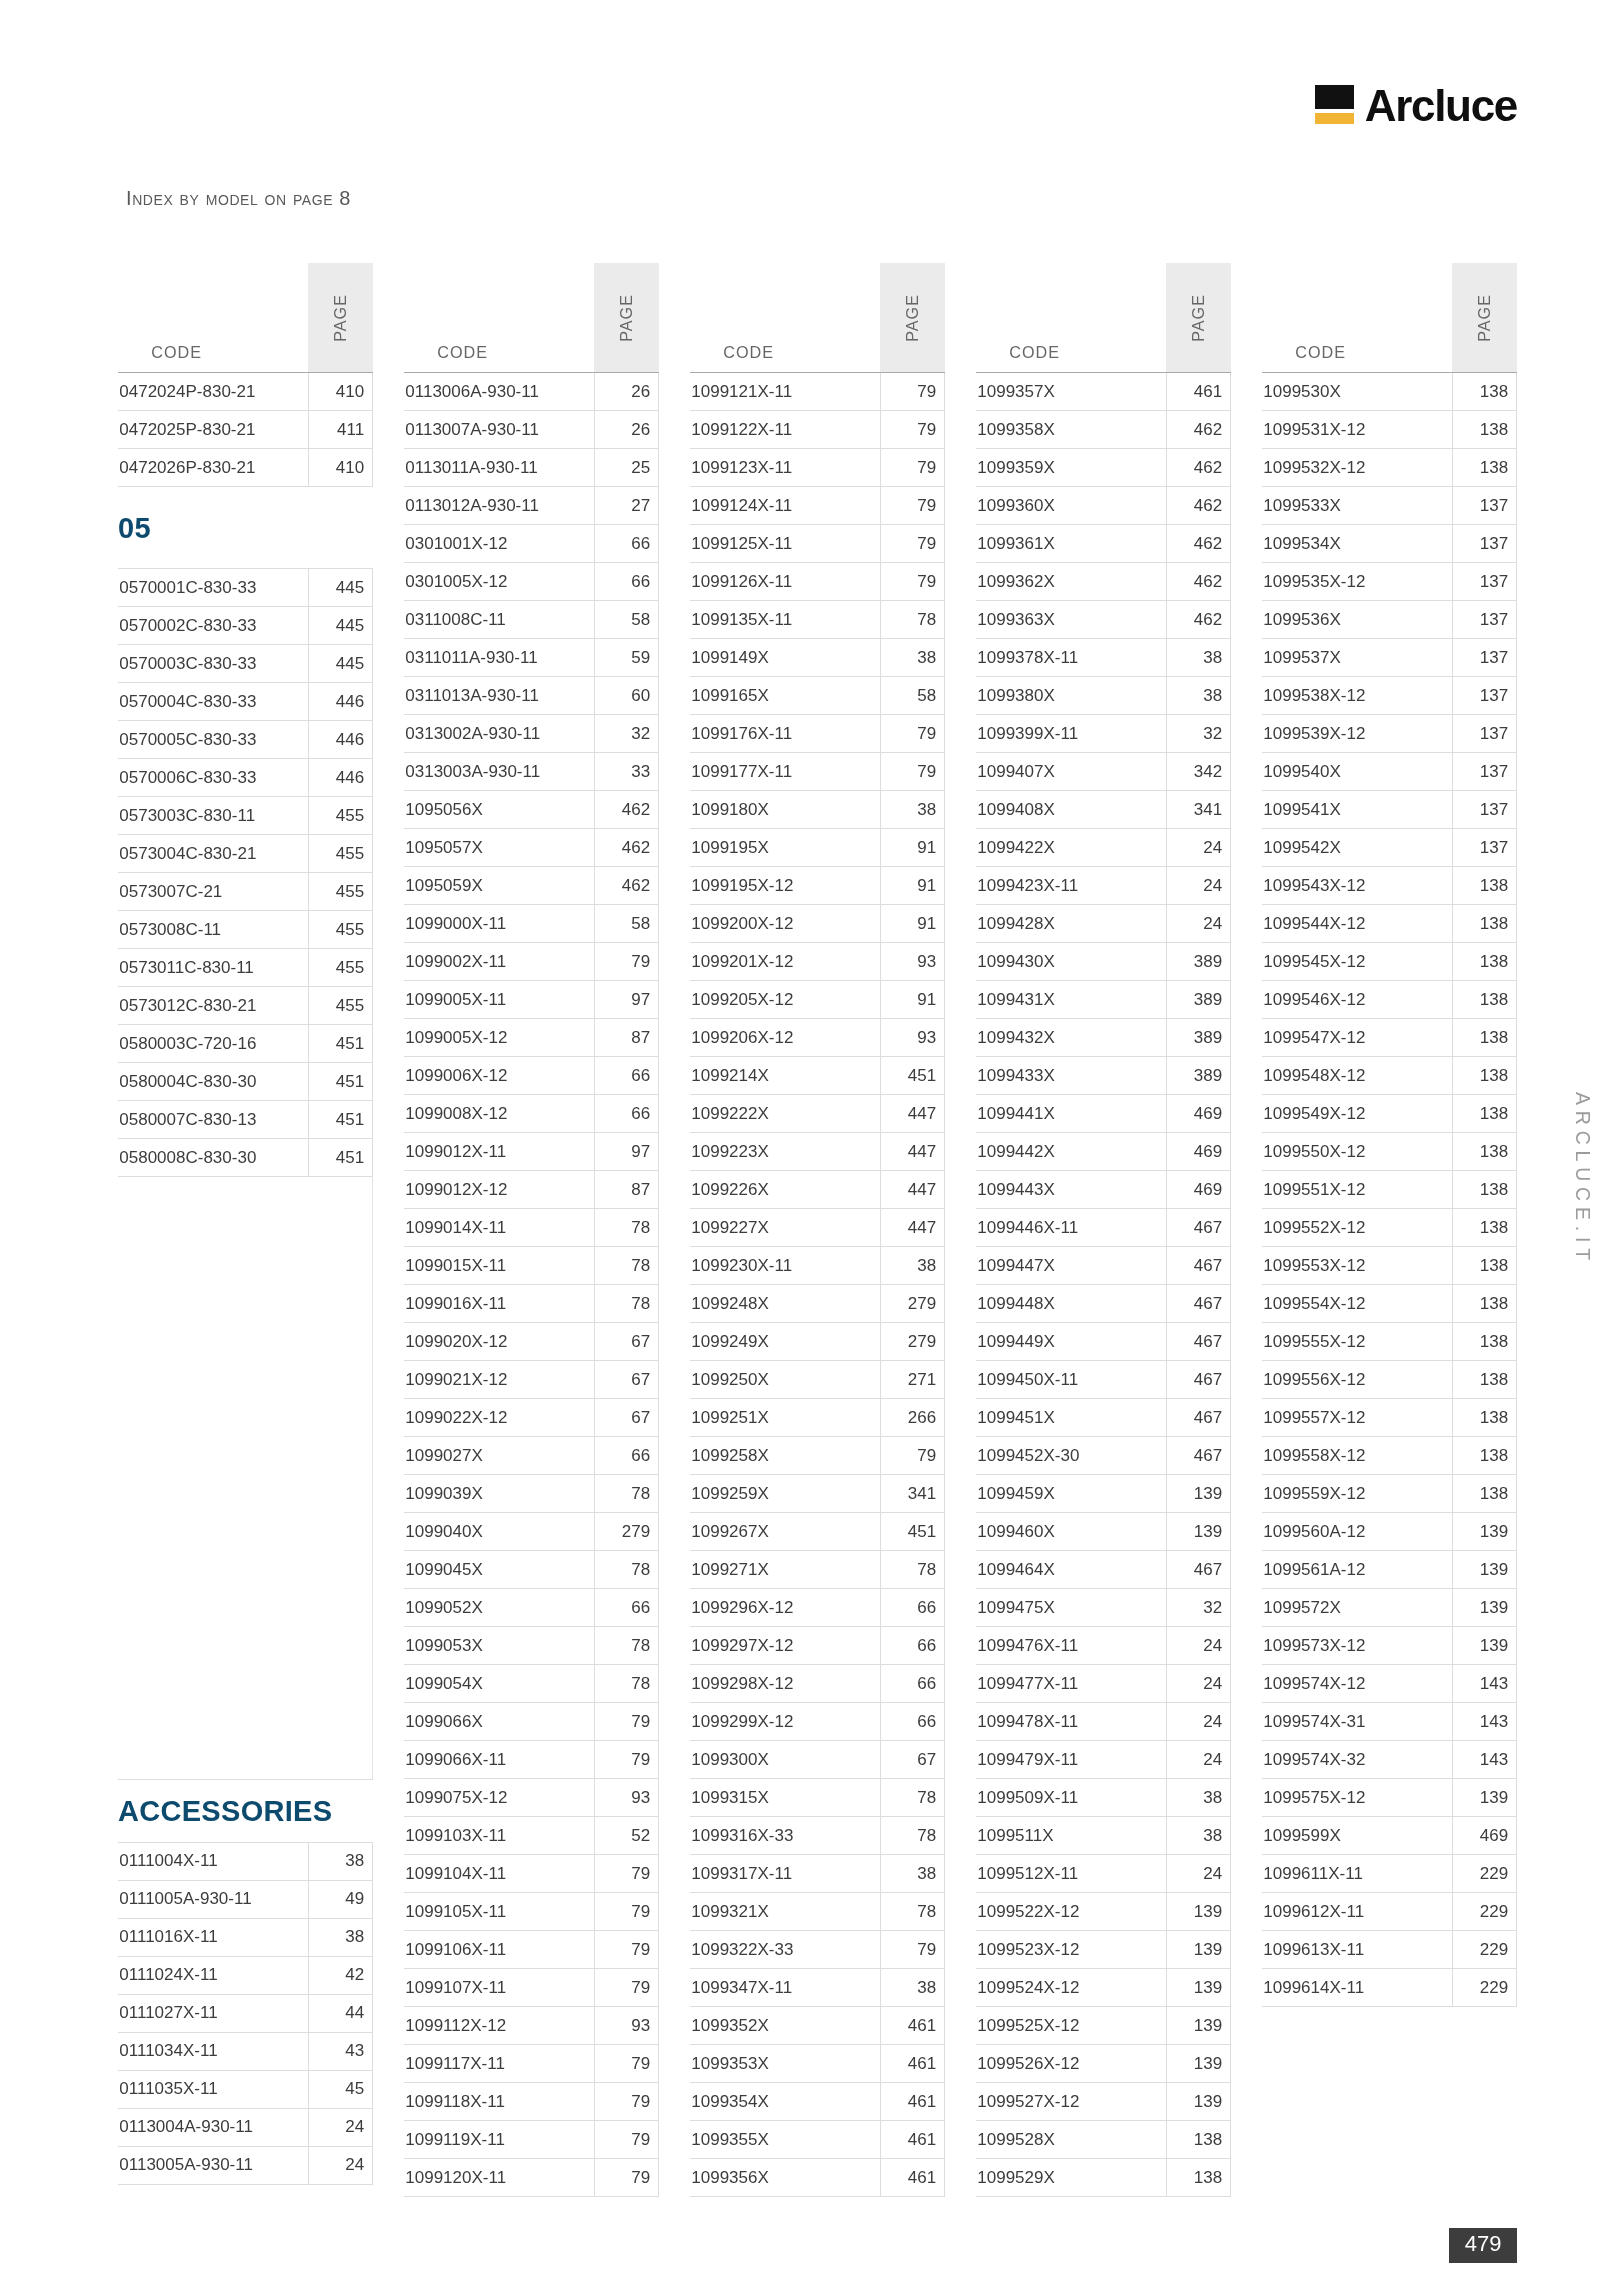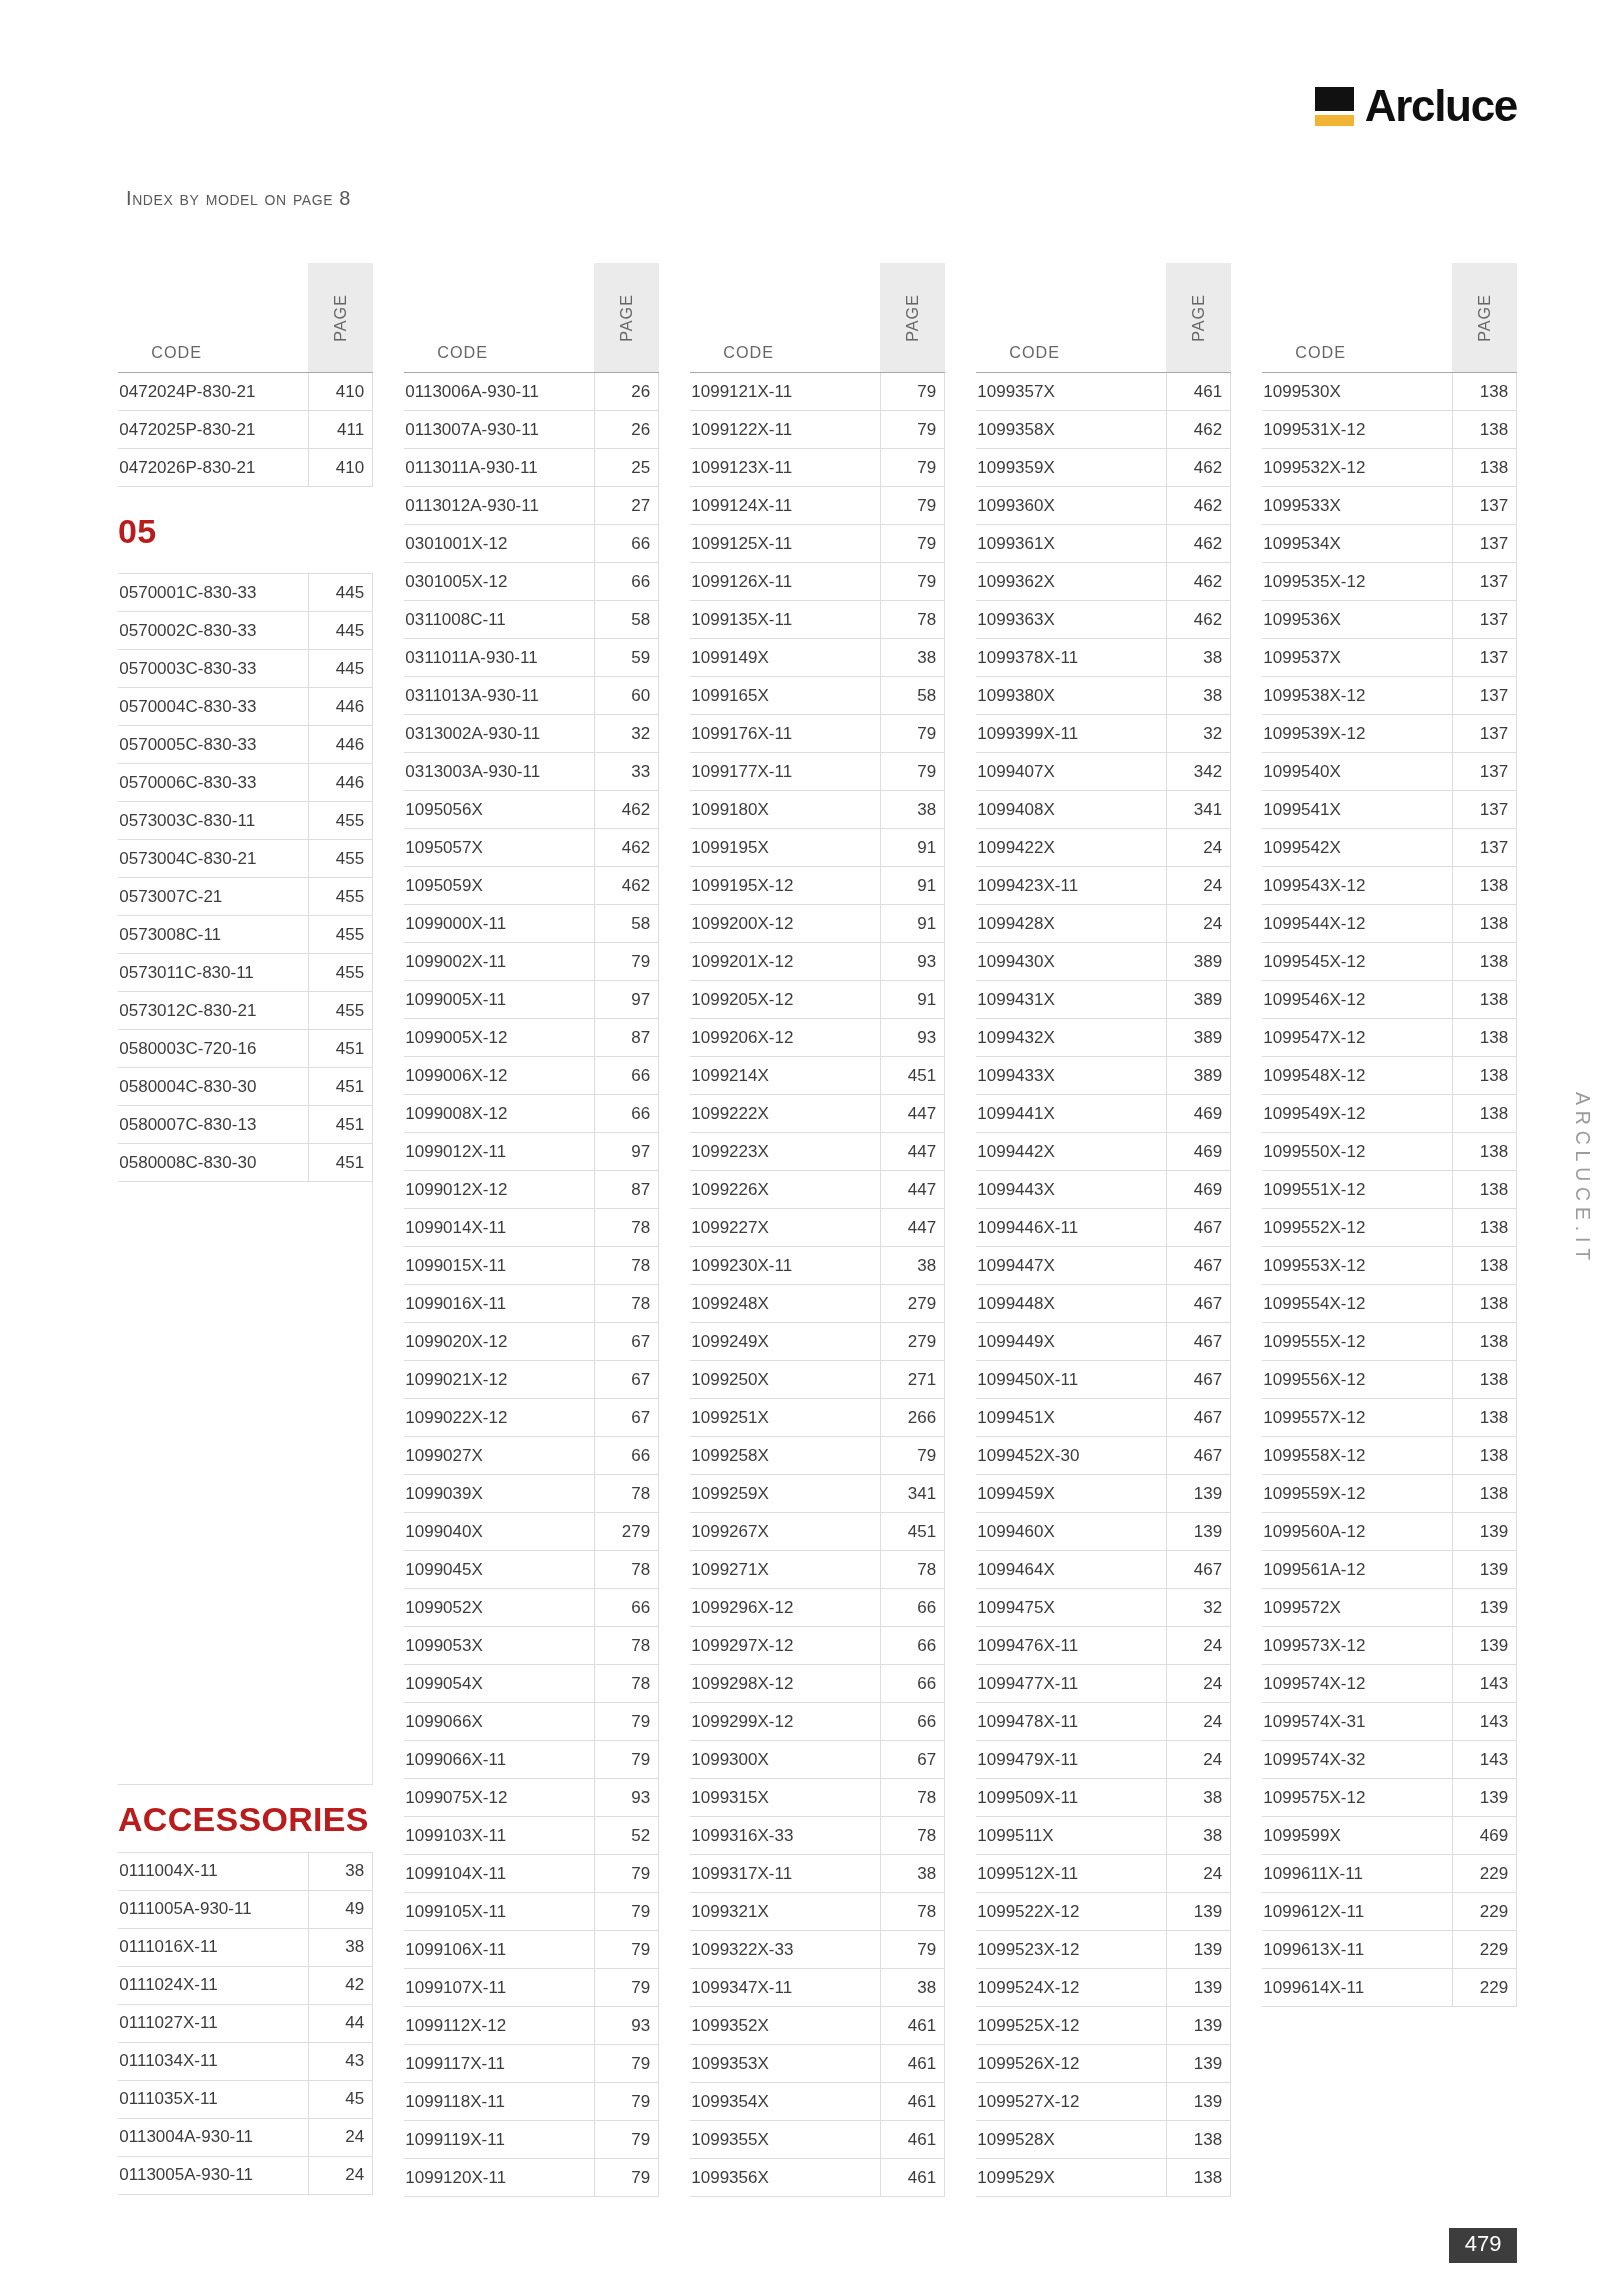--- a/index.html
+++ b/index.html
@@ -9,21 +9,21 @@
     font-family:"Liberation Sans","DejaVu Sans",sans-serif;
     color:#3c3c3c;
   }
   .page { position:relative; width:1623px; height:2295px; background:#ffffff; overflow:hidden; }
 
   
   .index-note {
     position:absolute; left:126px; top:187px;
     font-size:20px; color:#595959; font-variant:small-caps; letter-spacing:0.6px;
   }
-  .logo { position:absolute; top:84px; right:106px; display:flex; align-items:center; gap:10.4px; }
+  .logo { position:absolute; top:84px; right:106px; display:flex; gap:10.4px; }
   .logo-icon { width:39px; height:40px; display:flex; flex-direction:column; justify-content:flex-end; }
   .logo-icon-black { width:39px; height:23.4px; background:#111111; }
   .logo-icon-gap { width:39px; height:4.5px; background:transparent; }
   .logo-icon-yellow { width:39px; height:11px; background:#f1b434; }
   .logo-text { font-size:44px; font-weight:700; color:#0f0f0f; letter-spacing:-1.3px; line-height:1; }
 
   
   .grid { position:absolute; left:118px; top:263px; display:flex; gap:31px; }
   .col { width:255px; }
 
@@ -40,21 +40,21 @@
 
   .row { display:flex; height:38px; border-bottom:1.3px solid #dddddd; align-items:stretch; }
   .code { flex:1; display:flex; align-items:center; font-size:17px; color:#3c3c3c; padding-left:1.3px; white-space:nowrap; }
   .pagecell {
     width:65px; display:flex; align-items:center; justify-content:flex-end;
     padding-right:7.8px; font-size:17px; color:#3c3c3c;
     border-left:1.3px solid #dddddd; border-right:1.3px solid #dddddd;
   }
 
   .heading {
-    font-size:34px; font-weight:700; color:#b91c1c;
+    font-size:29px; font-weight:700; color:#0c4a6e;
     padding:27px 0 25px; border-bottom:1.3px solid #dddddd; line-height:1;
     letter-spacing:0.3px;
   }
   .heading.top-rule { border-top:1.3px solid #dddddd; padding:17px 0 15.6px; }
   .spacer { height:602px; border-right:1.3px solid #e3e3e3; }
 
   
   .side-text {
     position:absolute; top:1092px; right:29px;
     writing-mode:vertical-rl; font-size:19.5px; letter-spacing:5.8px; color:#9c9c9c;

